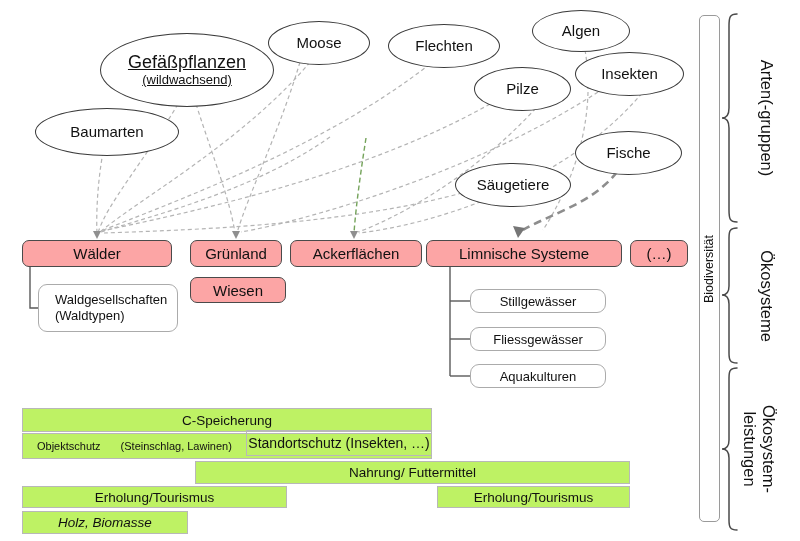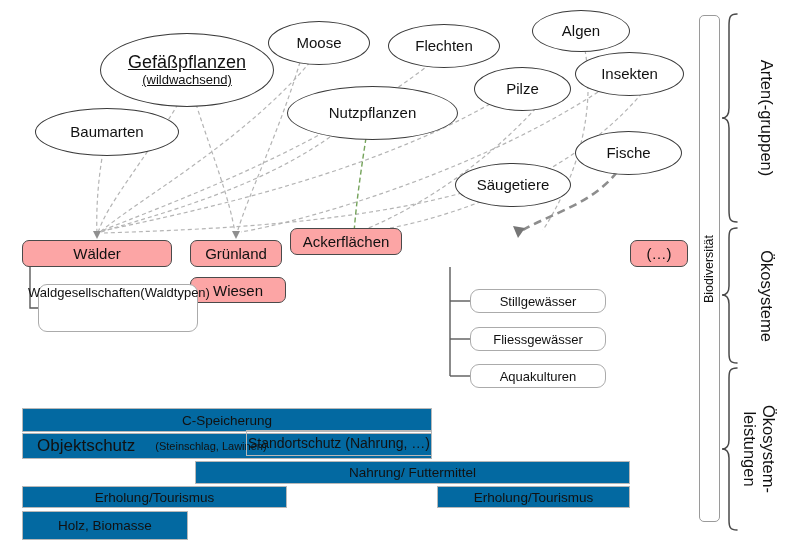--- a/index.html
+++ b/index.html
@@ -17,56 +17,56 @@
   .ellipse .small{font-size:13px;}
   .mainbox{
     position:absolute;z-index:2;background:#fca5a5;border:1.6px solid #4a4a4a;border-radius:7px;
     display:flex;align-items:center;justify-content:center;font-size:15px;height:27px;box-sizing:border-box;
   }
   .subbox{
     position:absolute;z-index:2;background:#fff;border:1px solid #ababab;border-radius:9px;
     display:flex;align-items:center;justify-content:center;font-size:13px;box-sizing:border-box;
   }
   .svcbox{
-    position:absolute;z-index:2;background:#0369a1;border:1px solid #b8b8b8;
+    position:absolute;z-index:2;background:#bef264;border:1px solid #b8b8b8;
     display:flex;align-items:center;justify-content:center;font-size:13.5px;box-sizing:border-box;
   }
   #el-baumarten{left:35px;top:108px;width:142px;height:46px;}
   #el-gefaess{left:100px;top:33px;width:172px;height:72px;text-decoration:underline;}
   #el-moose{left:268px;top:21px;width:100px;height:42px;}
   #el-flechten{left:388px;top:24px;width:110px;height:42px;}
   #el-algen{left:532px;top:10px;width:96px;height:40px;}
   #el-pilze{left:474px;top:67px;width:95px;height:42px;}
   #el-insekten{left:575px;top:52px;width:107px;height:42px;}
   #el-nutz{left:287px;top:86px;width:169px;height:52px;}
   #el-saeuge{left:455px;top:163px;width:114px;height:42px;}
   #el-fische{left:575px;top:131px;width:105px;height:42px;}
 
   #bx-waelder{left:22px;top:240px;width:150px;}
   #bx-gruenland{left:190px;top:240px;width:92px;}
-  #bx-acker{left:290px;top:228px;width:112px;}
+  #bx-acker{left:290px;top:240px;width:132px;}
   #bx-limnisch{left:426px;top:240px;width:196px;}
   #bx-more{left:630px;top:240px;width:58px;}
   #bx-wiesen{left:190px;top:277px;width:96px;height:26px;border-radius:7px;}
 
-  #bx-waldges{left:38px;top:284px;width:160px;height:48px;align-items:flex-start;
-    justify-content:center;padding-left:2px;line-height:1.25;text-align:left;}
+  #bx-waldges{left:38px;top:284px;width:140px;height:48px;flex-direction:column;align-items:flex-start;
+    justify-content:center;padding-left:16px;line-height:1.25;text-align:left;}
   #bx-still{left:470px;top:289px;width:136px;height:24px;}
   #bx-fliess{left:470px;top:327px;width:136px;height:24px;}
   #bx-aqua{left:470px;top:364px;width:136px;height:24px;align-items:center;}
 
   #sv-c{left:22px;top:408px;width:410px;height:24px;}
   #sv-objekt{left:22px;top:433px;width:410px;height:26px;justify-content:flex-start;padding-left:14px;}
-  #sv-objekt .lead{font-size:17px;}
+  #sv-objekt .lead{font-size:11px;}
   #sv-objekt .detail{font-size:11px;margin-left:20px;}
   #sv-standort{left:246px;top:430px;width:186px;height:26px;background:transparent;z-index:3;font-size:14px;}
   #sv-nahrung{left:195px;top:461px;width:435px;height:23px;}
   #sv-erh-l{left:22px;top:486px;width:265px;height:22px;}
   #sv-erh-r{left:437px;top:486px;width:193px;height:22px;}
-  #sv-holz{left:22px;top:511px;width:166px;height:29px;}
+  #sv-holz{left:22px;top:511px;width:166px;height:23px;font-style:italic;}
 
   #bar-biodiv{
     position:absolute;z-index:2;left:699px;top:15px;width:21px;height:507px;background:#fff;
     border:1px solid #9a9a9a;border-radius:5px;display:flex;align-items:center;justify-content:center;box-sizing:border-box;
   }
   #bar-biodiv span{transform:rotate(-90deg);white-space:nowrap;font-size:12.5px;}
 
   .side-label{
     position:absolute;z-index:2;white-space:nowrap;font-size:16.5px;
     transform:translate(-50%,-50%) rotate(90deg);
@@ -133,38 +133,38 @@
   </div>
   <div class="ellipse" id="el-algen">
     <span>Algen</span>
   </div>
   <div class="ellipse" id="el-pilze">
     <span>Pilze</span>
   </div>
   <div class="ellipse" id="el-insekten">
     <span>Insekten</span>
   </div>
-  <div class="ellipse" id="el-nutz">
-    <span>Nutzpflanzen</span>
-  </div>
   <div class="ellipse" id="el-saeuge">
     <span>Säugetiere</span>
   </div>
   <div class="ellipse" id="el-fische">
     <span>Fische</span>
   </div>
 
   <div class="mainbox" id="bx-waelder">
     <span>Wälder</span>
   </div>
   <div class="mainbox" id="bx-gruenland">
     <span>Grünland</span>
   </div>
   <div class="mainbox" id="bx-acker">
     <span>Ackerflächen</span>
+  </div>
+  <div class="mainbox" id="bx-limnisch">
+    <span>Limnische Systeme</span>
   </div>
   <div class="mainbox" id="bx-more">
     <span>(…)</span>
   </div>
   <div class="mainbox" id="bx-wiesen">
     <span>Wiesen</span>
   </div>
 
   <div class="subbox" id="bx-waldges">
     <span>Waldgesellschaften</span>
@@ -181,21 +181,21 @@
   </div>
 
   <div class="svcbox" id="sv-c">
     <span>C-Speicherung</span>
   </div>
   <div class="svcbox" id="sv-objekt">
     <span class="lead">Objektschutz</span>
     <span class="detail">(Steinschlag, Lawinen)</span>
   </div>
   <div class="svcbox" id="sv-standort">
-    <span>Standortschutz (Nahrung, …)</span>
+    <span>Standortschutz (Insekten, …)</span>
   </div>
   <div class="svcbox" id="sv-nahrung">
     <span>Nahrung/ Futtermittel</span>
   </div>
   <div class="svcbox" id="sv-erh-l">
     <span>Erholung/Tourismus</span>
   </div>
   <div class="svcbox" id="sv-erh-r">
     <span>Erholung/Tourismus</span>
   </div>

